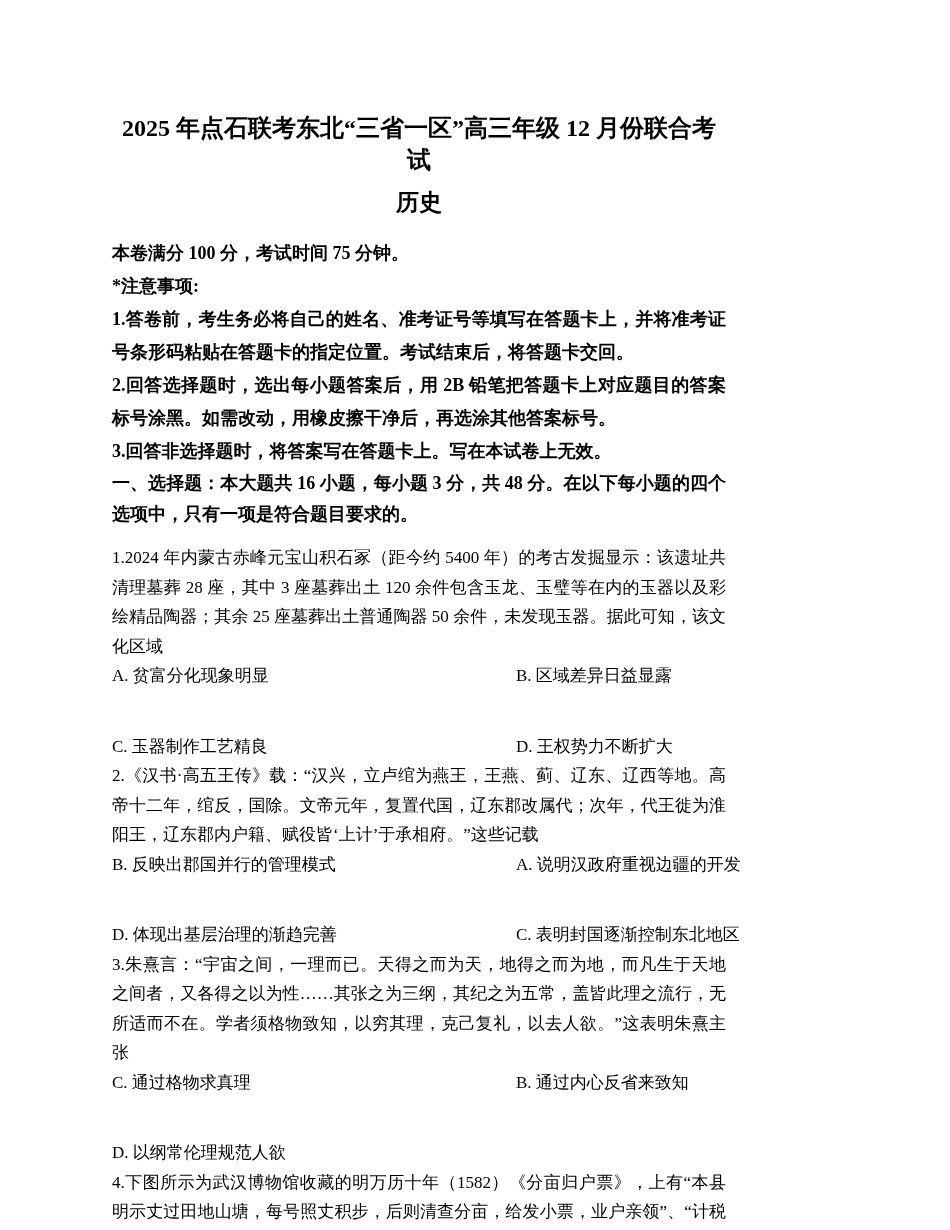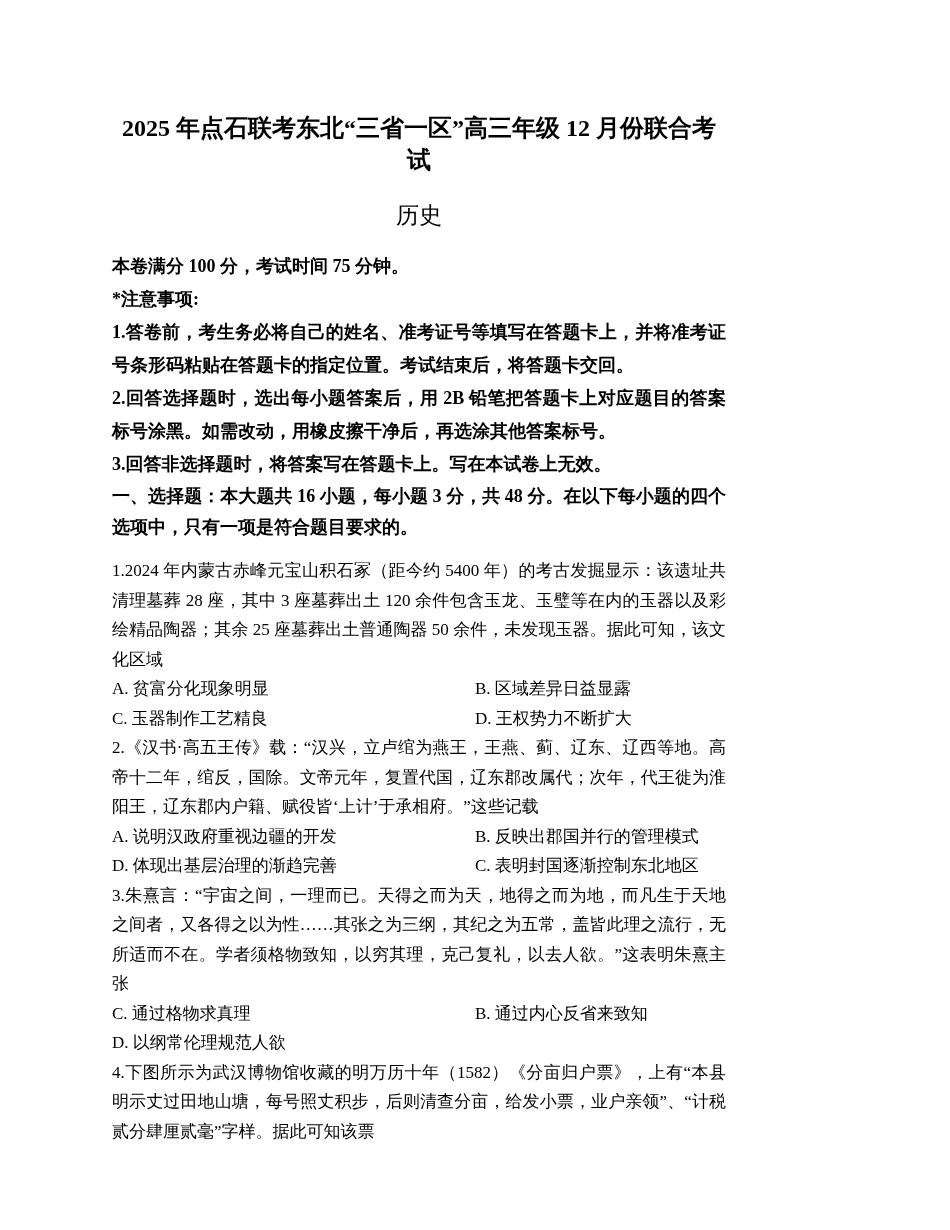--- a/index.html
+++ b/index.html
@@ -17,23 +17,23 @@
   }
   .title {
     text-align: center;
     font-size: 24px;
     font-weight: bold;
     line-height: 32px;
   }
   .subject {
     text-align: center;
     font-size: 23px;
-    font-weight: normal;
+    font-weight: bold;
     line-height: 32px;
-    margin-top: 24px;
+    margin-top: 11px;
   }
   .bold-line {
     font-size: 18px;
     font-weight: bold;
     line-height: 33px;
     text-align: justify;
   }
   .exam-info { margin-top: 18px; }
   .section-heading {
     font-size: 18px;
@@ -45,20 +45,21 @@
   .stem {
     font-size: 17px;
     line-height: 29.5px;
     text-align: justify;
   }
   .options {
     display: grid;
     grid-template-columns: 363px auto;
     font-size: 17px;
     line-height: 29.5px;
+    gap: 41px;
   }
   .option { display: block; white-space: nowrap; }
 </style>
 </head>
 <body>
 
 <div class="page">
 
   <h1 class="title">2025 年点石联考东北“三省一区”高三年级 12 月份联合考试</h1>
   <h2 class="subject">历史</h2>
@@ -80,22 +81,22 @@
         <span class="option">A. 贫富分化现象明显</span>
         <span class="option">B. 区域差异日益显露</span>
         <span class="option">C. 玉器制作工艺精良</span>
         <span class="option">D. 王权势力不断扩大</span>
       </div>
     </div>
 
     <div class="question">
       <p class="stem">2.《汉书·高五王传》载：“汉兴，立卢绾为燕王，王燕、蓟、辽东、辽西等地。高帝十二年，绾反，国除。文帝元年，复置代国，辽东郡改属代；次年，代王徙为淮阳王，辽东郡内户籍、赋役皆‘上计’于承相府。”这些记载</p>
       <div class="options">
+        <span class="option">B. 反映出郡国并行的管理模式</span>
         <span class="option">A. 说明汉政府重视边疆的开发</span>
-        <span class="option">B. 反映出郡国并行的管理模式</span>
         <span class="option">D. 体现出基层治理的渐趋完善</span>
         <span class="option">C. 表明封国逐渐控制东北地区</span>
       </div>
     </div>
 
     <div class="question">
       <p class="stem">3.朱熹言：“宇宙之间，一理而已。天得之而为天，地得之而为地，而凡生于天地之间者，又各得之以为性……其张之为三纲，其纪之为五常，盖皆此理之流行，无所适而不在。学者须格物致知，以穷其理，克己复礼，以去人欲。”这表明朱熹主张</p>
       <div class="options">
         <span class="option">C. 通过格物求真理</span>
         <span class="option">B. 通过内心反省来致知</span>

